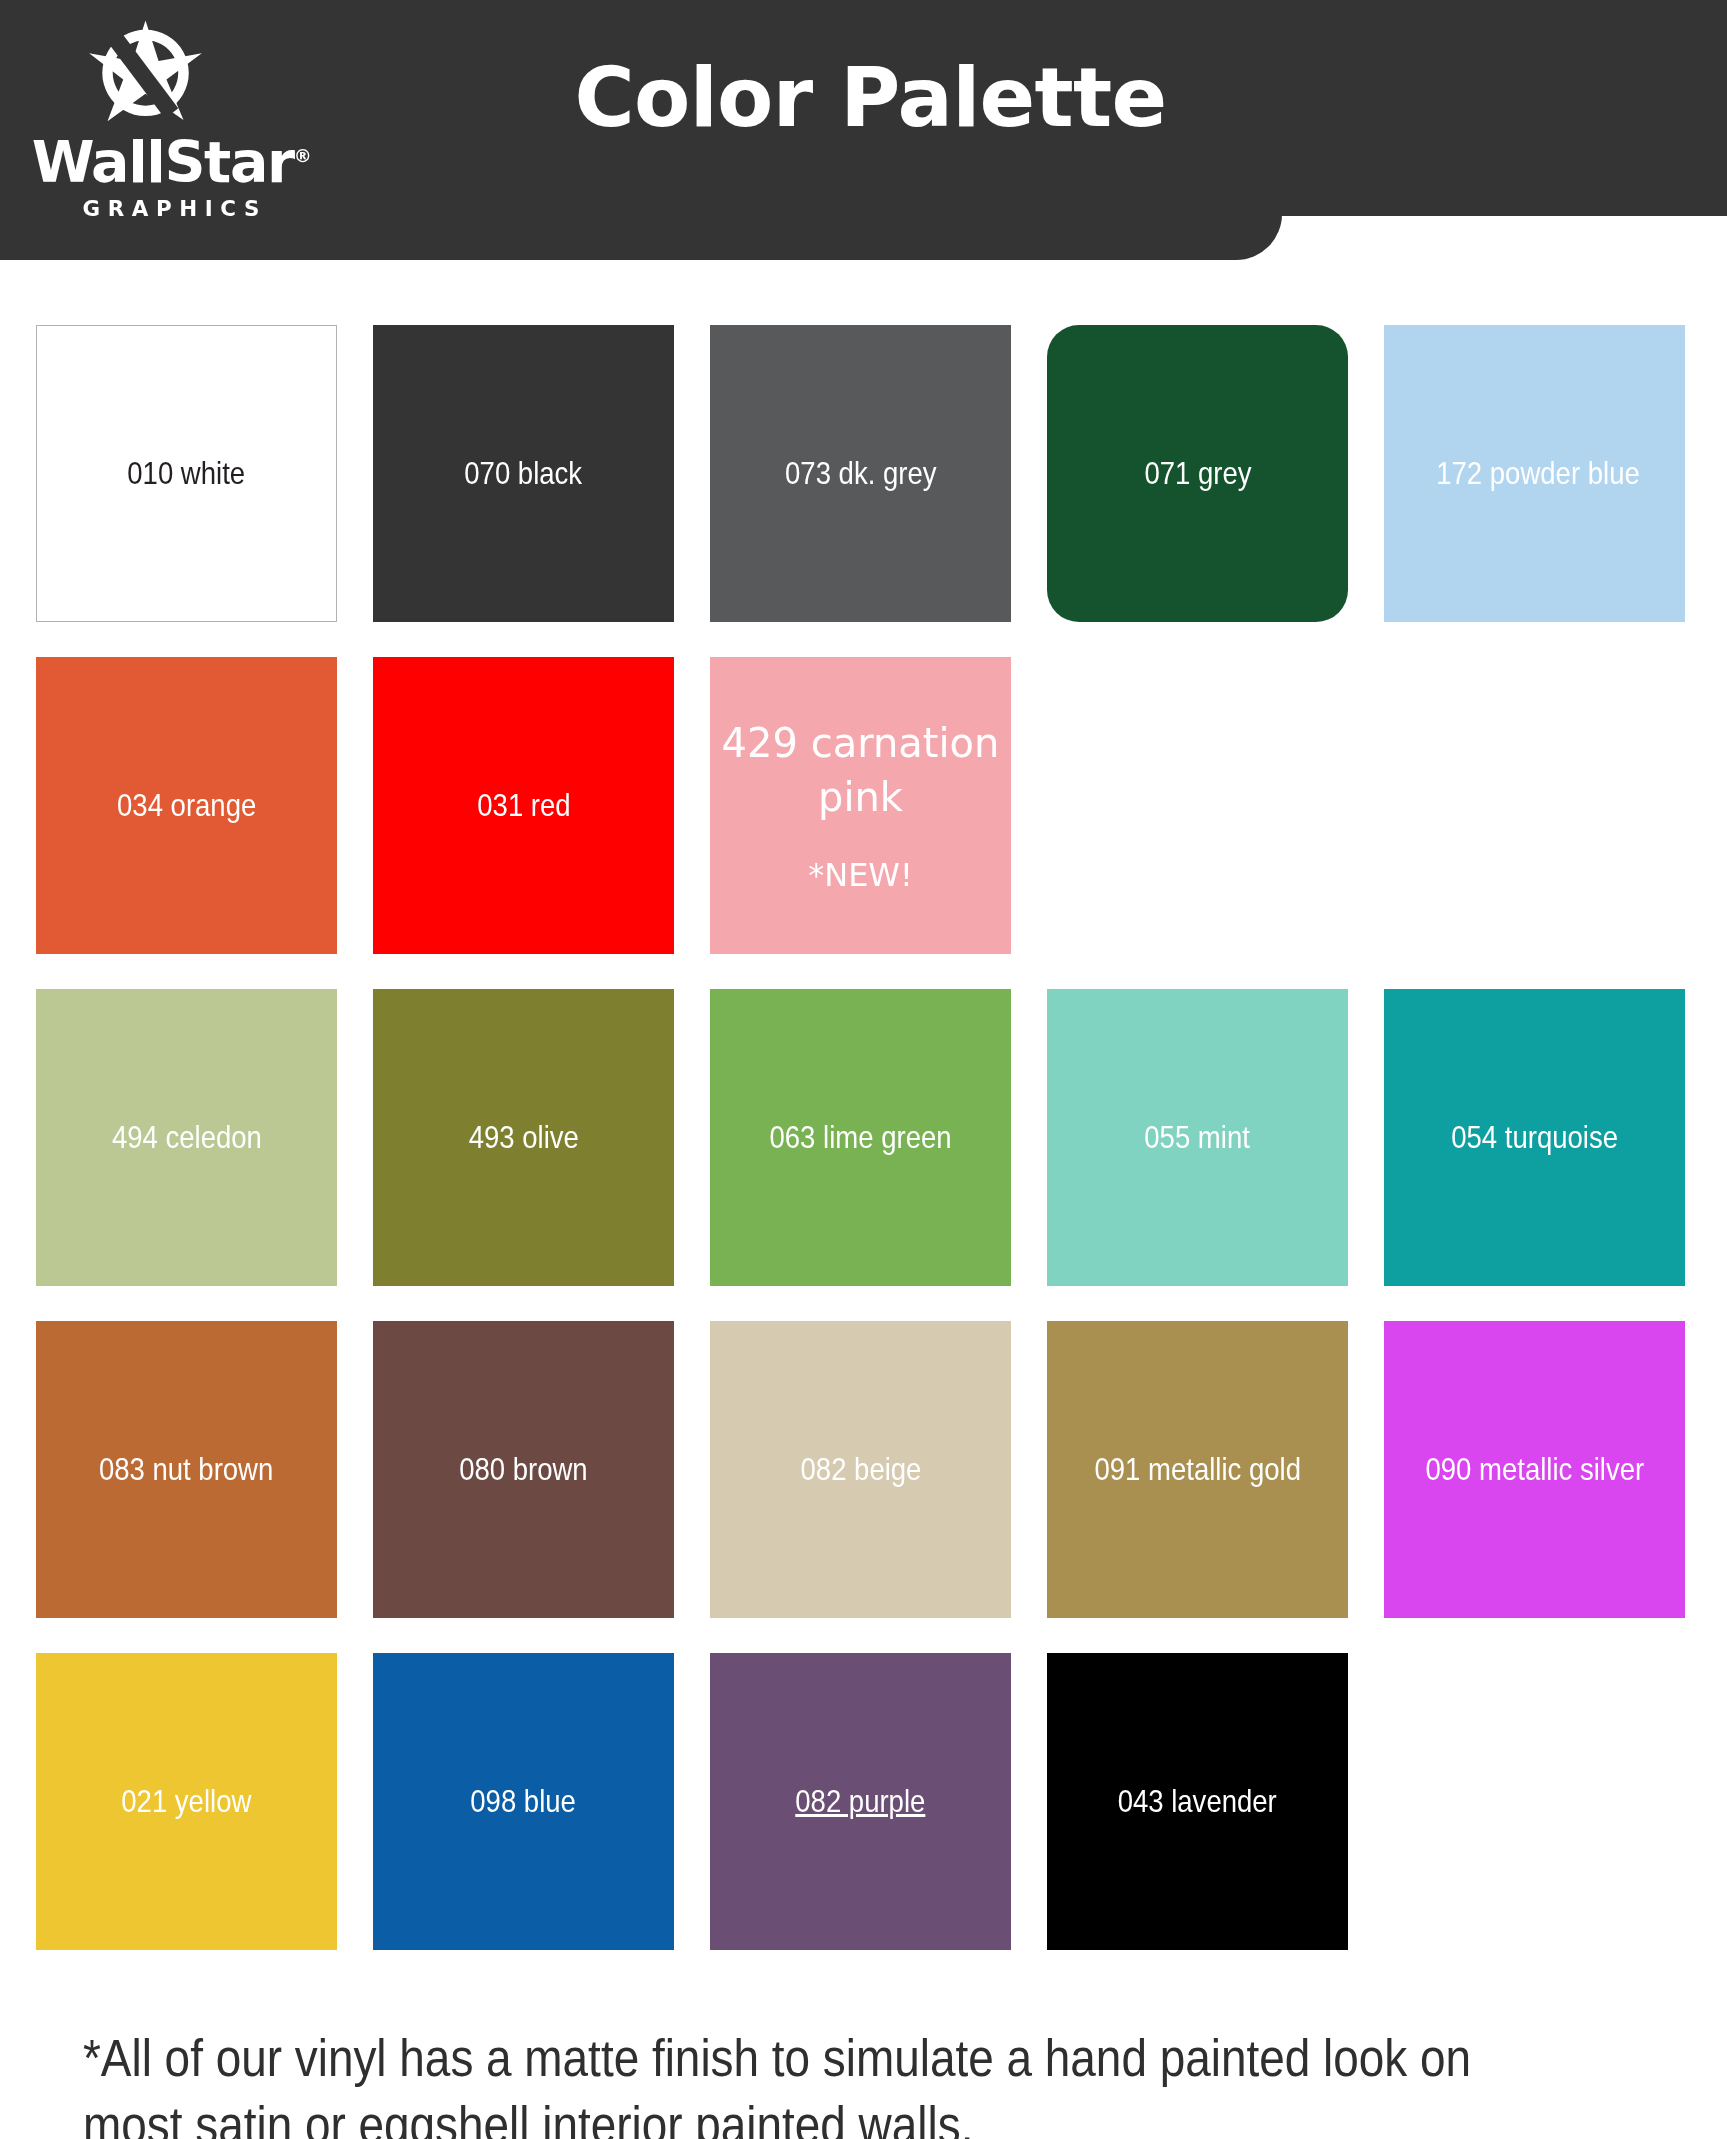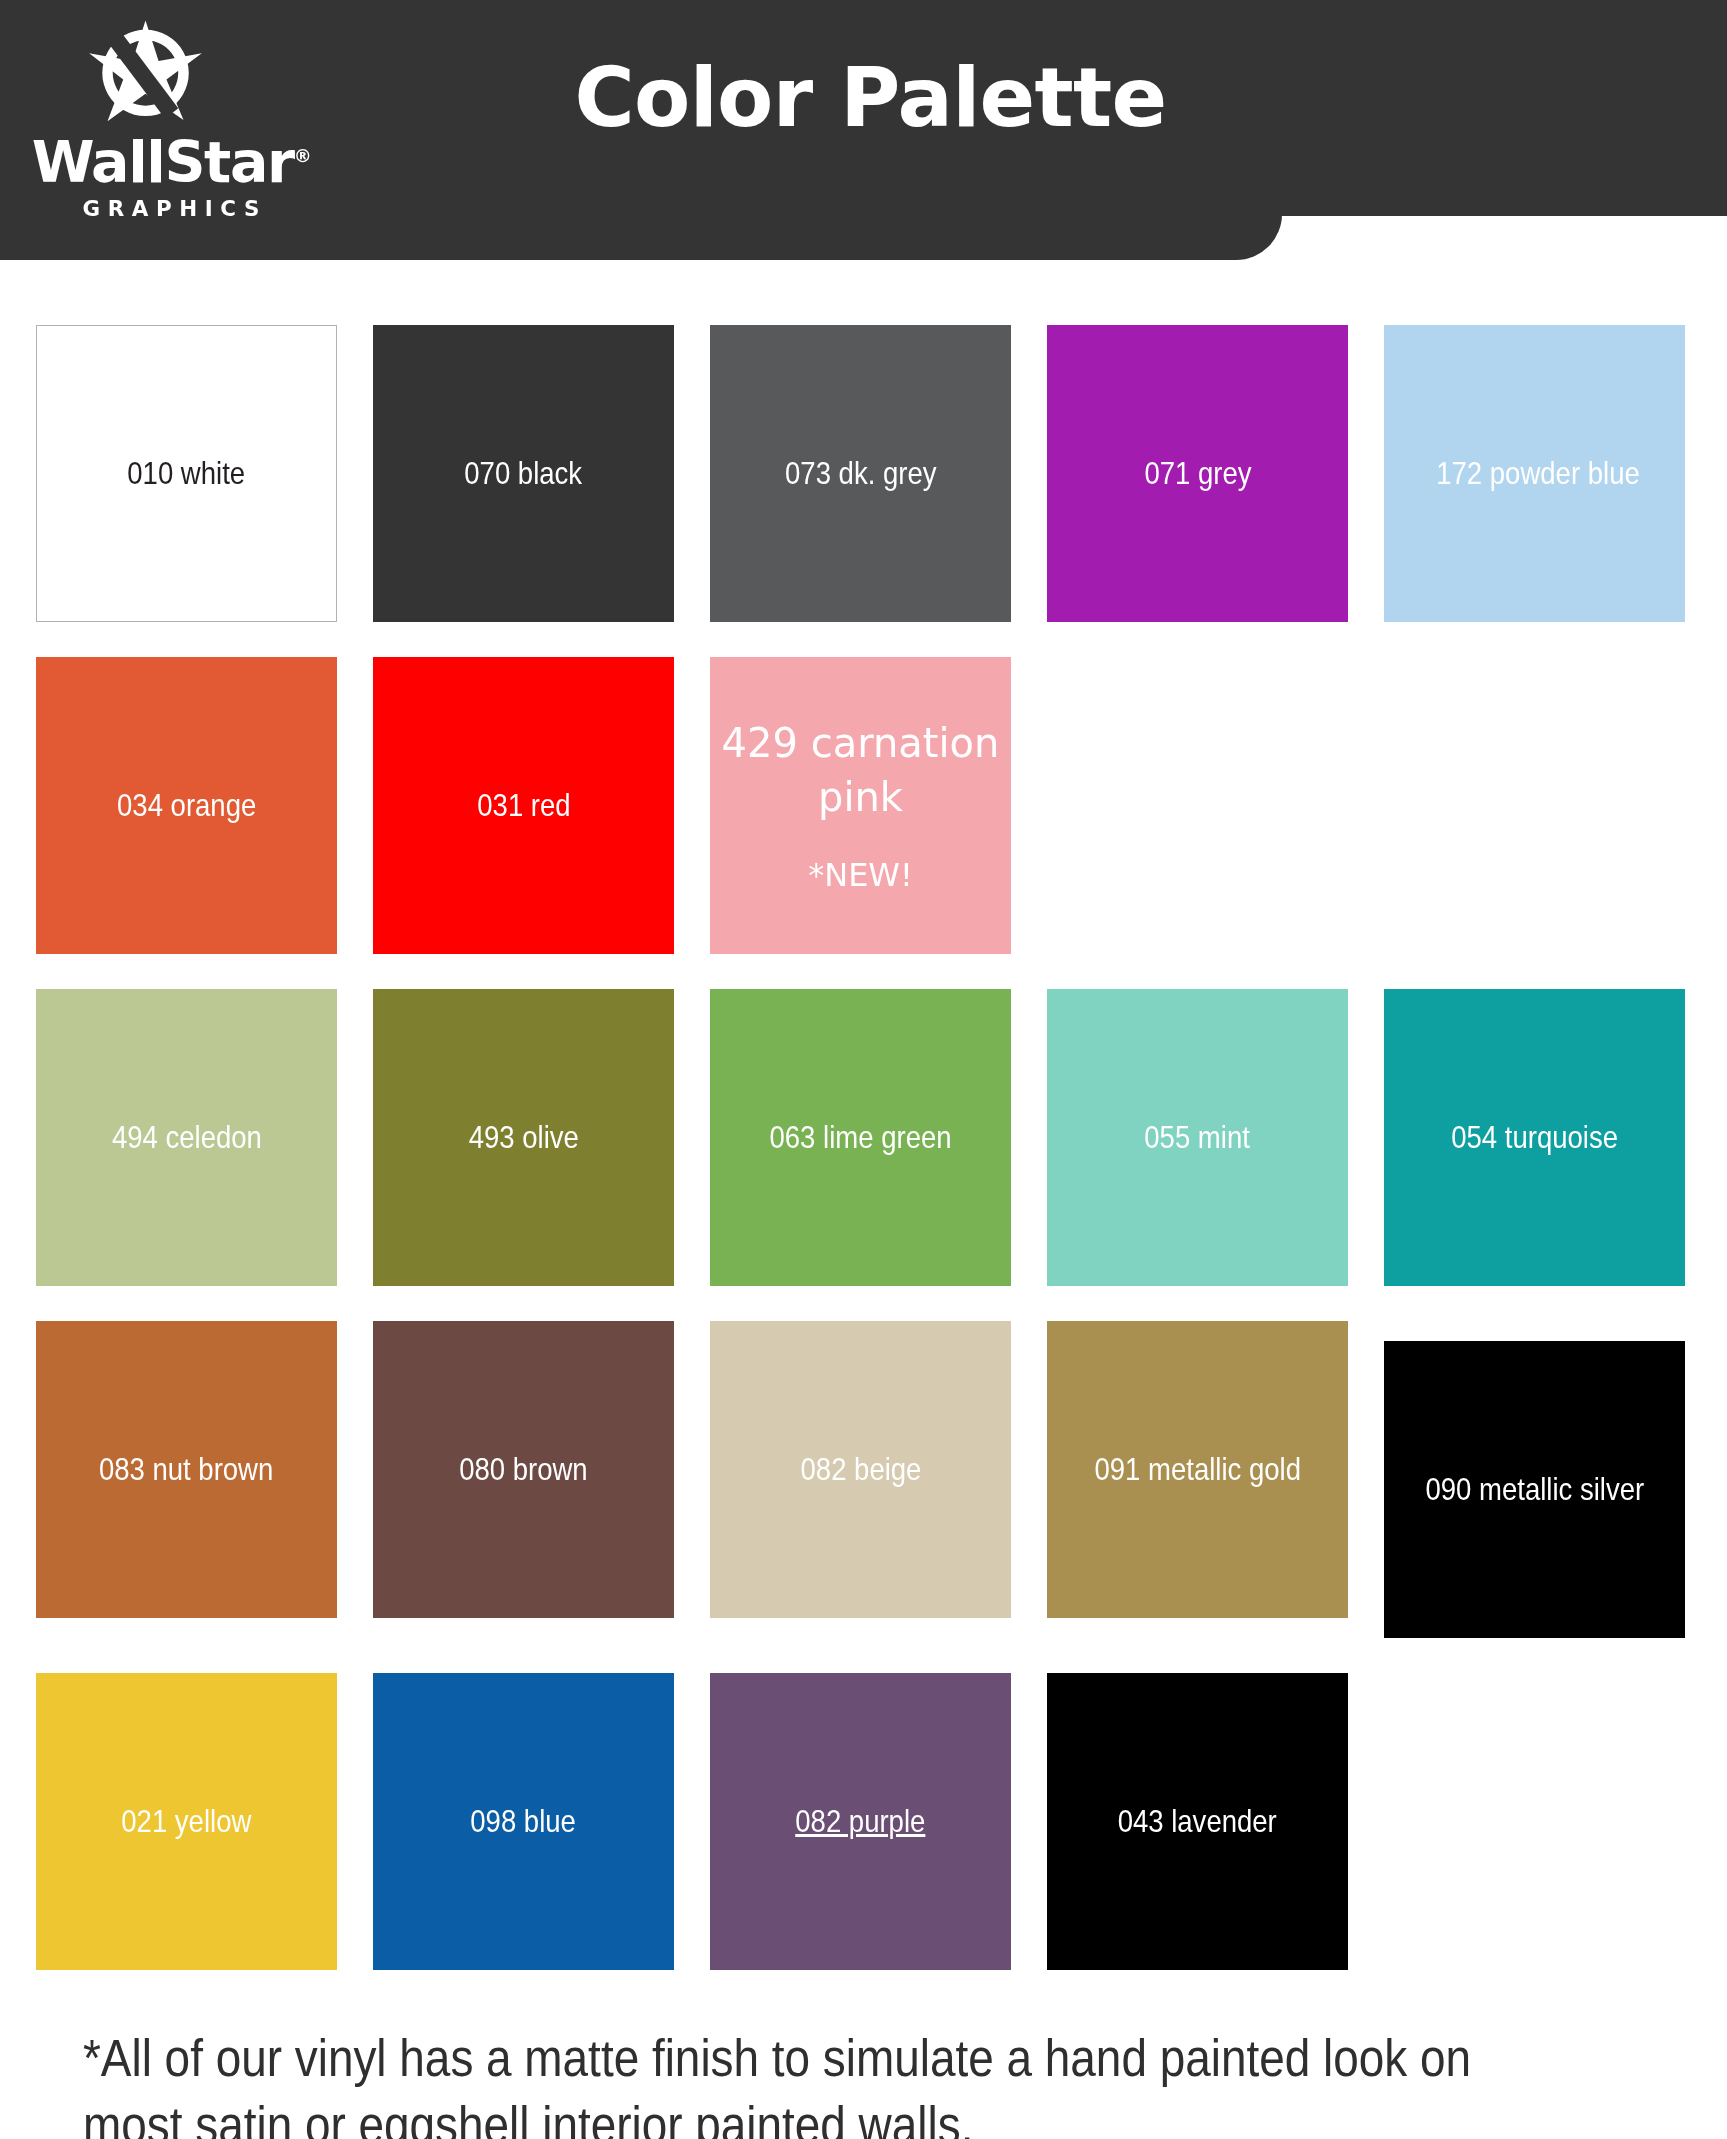--- a/index.html
+++ b/index.html
@@ -184,21 +184,21 @@
       <div class="grid-row">
         <div class="swatch bordered" style="background: rgb(255, 255, 255); color: rgb(35, 31, 32);">
           <div class="swatch-label">010 white</div>
         </div>
         <div class="swatch" style="background: rgb(52, 52, 52); color: rgb(255, 255, 255);">
           <div class="swatch-label">070 black</div>
         </div>
         <div class="swatch" style="background: rgb(88, 89, 91); color: rgb(255, 255, 255);">
           <div class="swatch-label">073 dk. grey</div>
         </div>
-        <div class="swatch" style="background: #a21caf; color: rgb(255, 255, 255);">
+        <div class="swatch" style="background: #14532d; color: rgb(255, 255, 255); border-radius: 32px;">
           <div class="swatch-label">071 grey</div>
         </div>
         <div class="swatch" style="background: rgb(178, 213, 239); color: rgb(255, 255, 255); padding-left: 7px;">
           <div class="swatch-label">172 powder blue</div>
         </div>
       </div>
       <div class="grid-row">
         <div class="swatch" style="background: rgb(225, 90, 51); color: rgb(255, 255, 255);">
           <div class="swatch-label">034 orange</div>
         </div>
@@ -233,21 +233,21 @@
         </div>
         <div class="swatch" style="background: rgb(108, 74, 67); color: rgb(255, 255, 255);">
           <div class="swatch-label">080 brown</div>
         </div>
         <div class="swatch" style="background: rgb(214, 203, 177); color: rgb(255, 255, 255);">
           <div class="swatch-label">082 beige</div>
         </div>
         <div class="swatch" style="background: rgb(170, 144, 80); color: rgb(255, 255, 255);">
           <div class="swatch-label">091 metallic gold</div>
         </div>
-        <div class="swatch" style="background: #000000; color: rgb(255, 255, 255); margin-top: 20px;">
+        <div class="swatch" style="background: #d946ef; color: rgb(255, 255, 255);">
           <div class="swatch-label">090 metallic silver</div>
         </div>
       </div>
       <div class="grid-row">
         <div class="swatch" style="background: rgb(237, 198, 49); color: rgb(255, 255, 255);">
           <div class="swatch-label">021 yellow</div>
         </div>
         <div class="swatch" style="background: rgb(11, 94, 165); color: rgb(255, 255, 255);">
           <div class="swatch-label">098 blue</div>
         </div>

